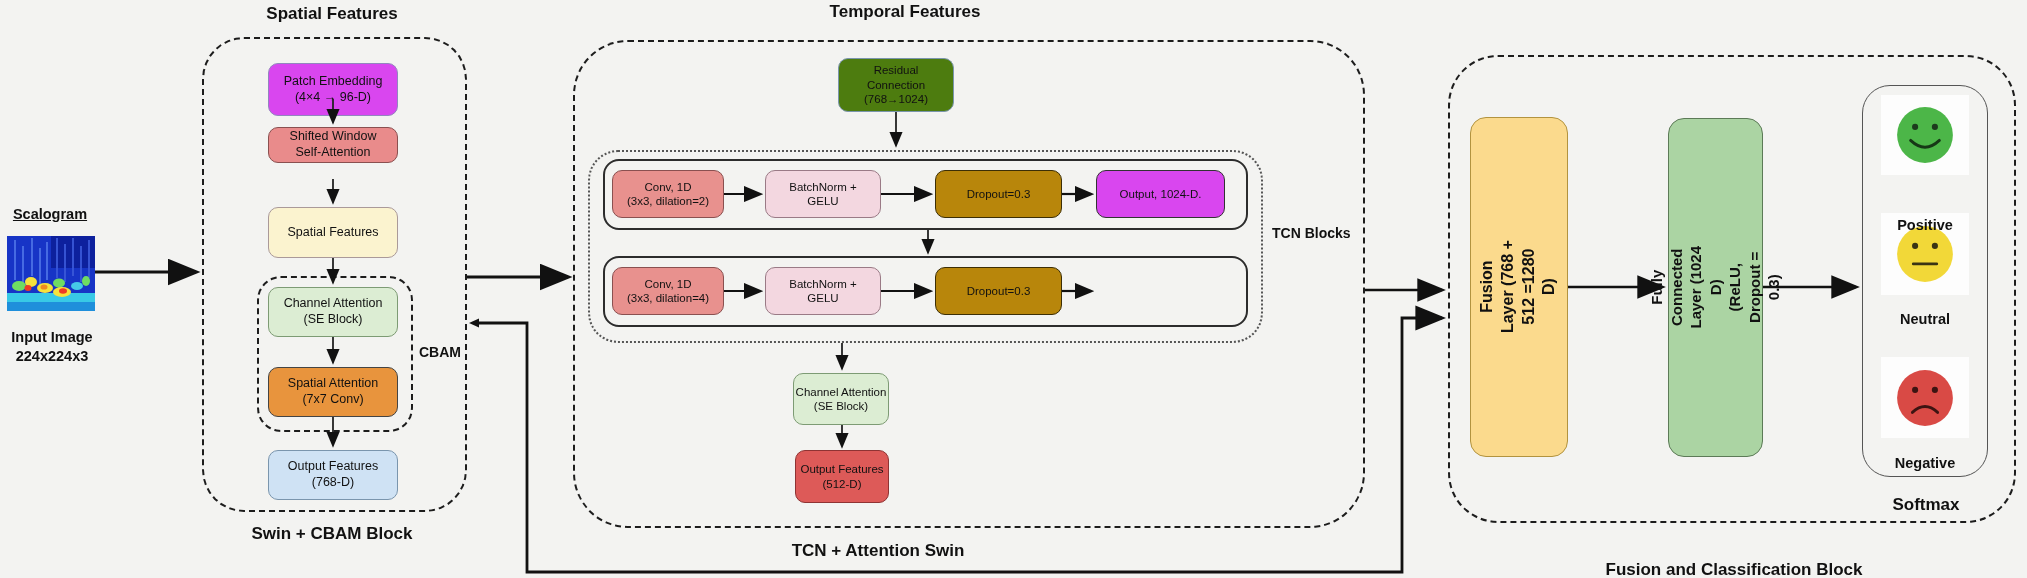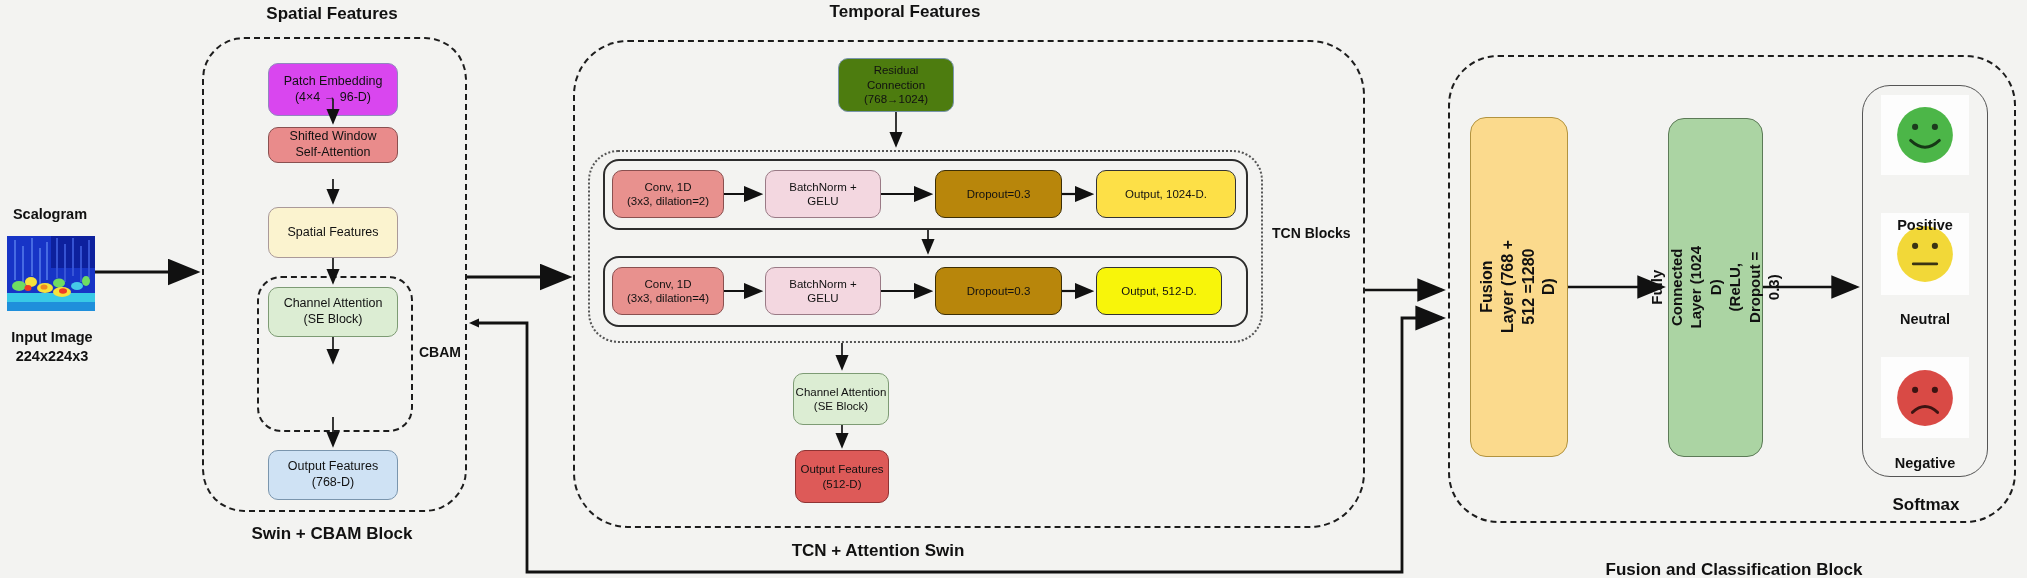--- a/index.html
+++ b/index.html
@@ -55,21 +55,21 @@
   .face-square {
     position:absolute; background:#fdfdfd; z-index:3;
     display:flex; align-items:center; justify-content:center;
   }
 </style>
 </head>
 <body>
 
 <div class="canvas">
 
-  <div class="cap" style="left:4px; top:205px; width:92px;">Scalogram</div>
+  <div class="cap" style="left:4px; top:205px; width:92px;text-decoration:underline;">Scalogram</div>
 
   <svg class="abs" style="left:7px; top:236px; z-index:3;" width="88" height="75" viewBox="0 0 88 75">
     <rect x="0" y="0" width="88" height="75" fill="#1734c6"></rect>
     <rect x="44" y="0" width="44" height="32" fill="#0d209d"></rect>
     <g stroke="#4f74e8" stroke-width="2" opacity="0.85">
       <line x1="8" y1="4" x2="8" y2="44"></line>
         <line x1="16" y1="10" x2="16" y2="48"></line>
       <line x1="25" y1="2" x2="25" y2="40"></line>
         <line x1="33" y1="12" x2="33" y2="50"></line>
       <line x1="40" y1="6" x2="40" y2="44"></line>
@@ -110,20 +110,22 @@
   <div class="node red" style="left: 268px; top: 127px; width: 130px; height: 36px; background: rgb(233, 139, 139);">Shifted Window
 Self-Attention</div>
 
   <div class="node cream" style="left: 268px; top: 207px; width: 130px; height: 51px; background: rgb(251, 243, 207);">Spatial Features</div>
 
   <div class="dashed-box" style="left:257px; top:276px; width:156px; height:156px; border-radius:24px;"></div>
 
   <div class="node grn" style="left: 268px; top: 287px; width: 130px; height: 50px; background: rgb(220, 237, 211);">Channel Attention
 (SE Block)</div>
 
+  <div class="node org" style="left: 268px; top: 367px; width: 130px; height: 50px; background: rgb(232, 148, 61);">Spatial Attention
+(7x7 Conv)</div>
 
   <div class="side-label" style="left:419px; top:344px;">CBAM</div>
 
   <div class="node blu bold" style="left: 268px; top: 450px; width: 130px; height: 50px; background: rgb(207, 226, 244);">Output Features
 (768-D)</div>
 
   <div class="sec-title" style="left:232px; top:524px; width:200px;">Swin + CBAM Block</div>
 
   <div class="sec-title" style="left:805px; top:2px; width:200px;">Temporal Features</div>
 
@@ -134,29 +136,28 @@
 (768→1024)</div>
 
   <div class="dotted-box" style="left:588px; top:150px; width:675px; height:193px; border-radius:30px;"></div>
 
   <div class="solid-box" style="left:603px; top:159px; width:645px; height:71px;"></div>
   <div class="node red small" style="left: 612px; top: 170px; width: 112px; height: 48px; background: rgb(232, 145, 142);">Conv, 1D
 (3x3, dilation=2)</div>
   <div class="node pink small" style="left: 765px; top: 170px; width: 116px; height: 48px; background: rgb(243, 215, 224);">BatchNorm +
 GELU</div>
   <div class="node gold bold small" style="left: 935px; top: 170px; width: 127px; height: 48px; background: rgb(184, 134, 11);">Dropout=0.3</div>
-  <div class="node yel bold small" style="left: 1096px; top: 170px; width: 140px; height: 48px; background: #fde047;">Output, 1024-D.</div>
+  <div class="node yel bold small" style="left: 1096px; top: 170px; width: 129px; height: 48px; background: #d946ef;">Output, 1024-D.</div>
 
   <div class="solid-box" style="left:603px; top:256px; width:645px; height:71px;"></div>
   <div class="node red small" style="left: 612px; top: 267px; width: 112px; height: 48px; background: rgb(232, 145, 142);">Conv, 1D
 (3x3, dilation=4)</div>
   <div class="node pink small" style="left: 765px; top: 267px; width: 116px; height: 48px; background: rgb(243, 215, 224);">BatchNorm +
 GELU</div>
   <div class="node gold bold small" style="left: 935px; top: 267px; width: 127px; height: 48px; background: rgb(184, 134, 11);">Dropout=0.3</div>
-  <div class="node yel bold small" style="left: 1096px; top: 267px; width: 126px; height: 48px; background: rgb(248, 245, 10);">Output, 512-D.</div>
 
   <div class="side-label" style="left:1272px; top:225px; width:92px;">TCN Blocks</div>
 
   <div class="node grn small" style="left: 793px; top: 373px; width: 96px; height: 52px; background: rgb(220, 237, 211);">Channel Attention
 (SE Block)</div>
 
   <div class="node dred bold small" style="left: 795px; top: 450px; width: 94px; height: 53px; background: rgb(221, 90, 88);">Output Features
 (512-D)</div>
 
   <div class="sec-title" style="left:778px; top:541px; width:200px;">TCN + Attention Swin</div>

